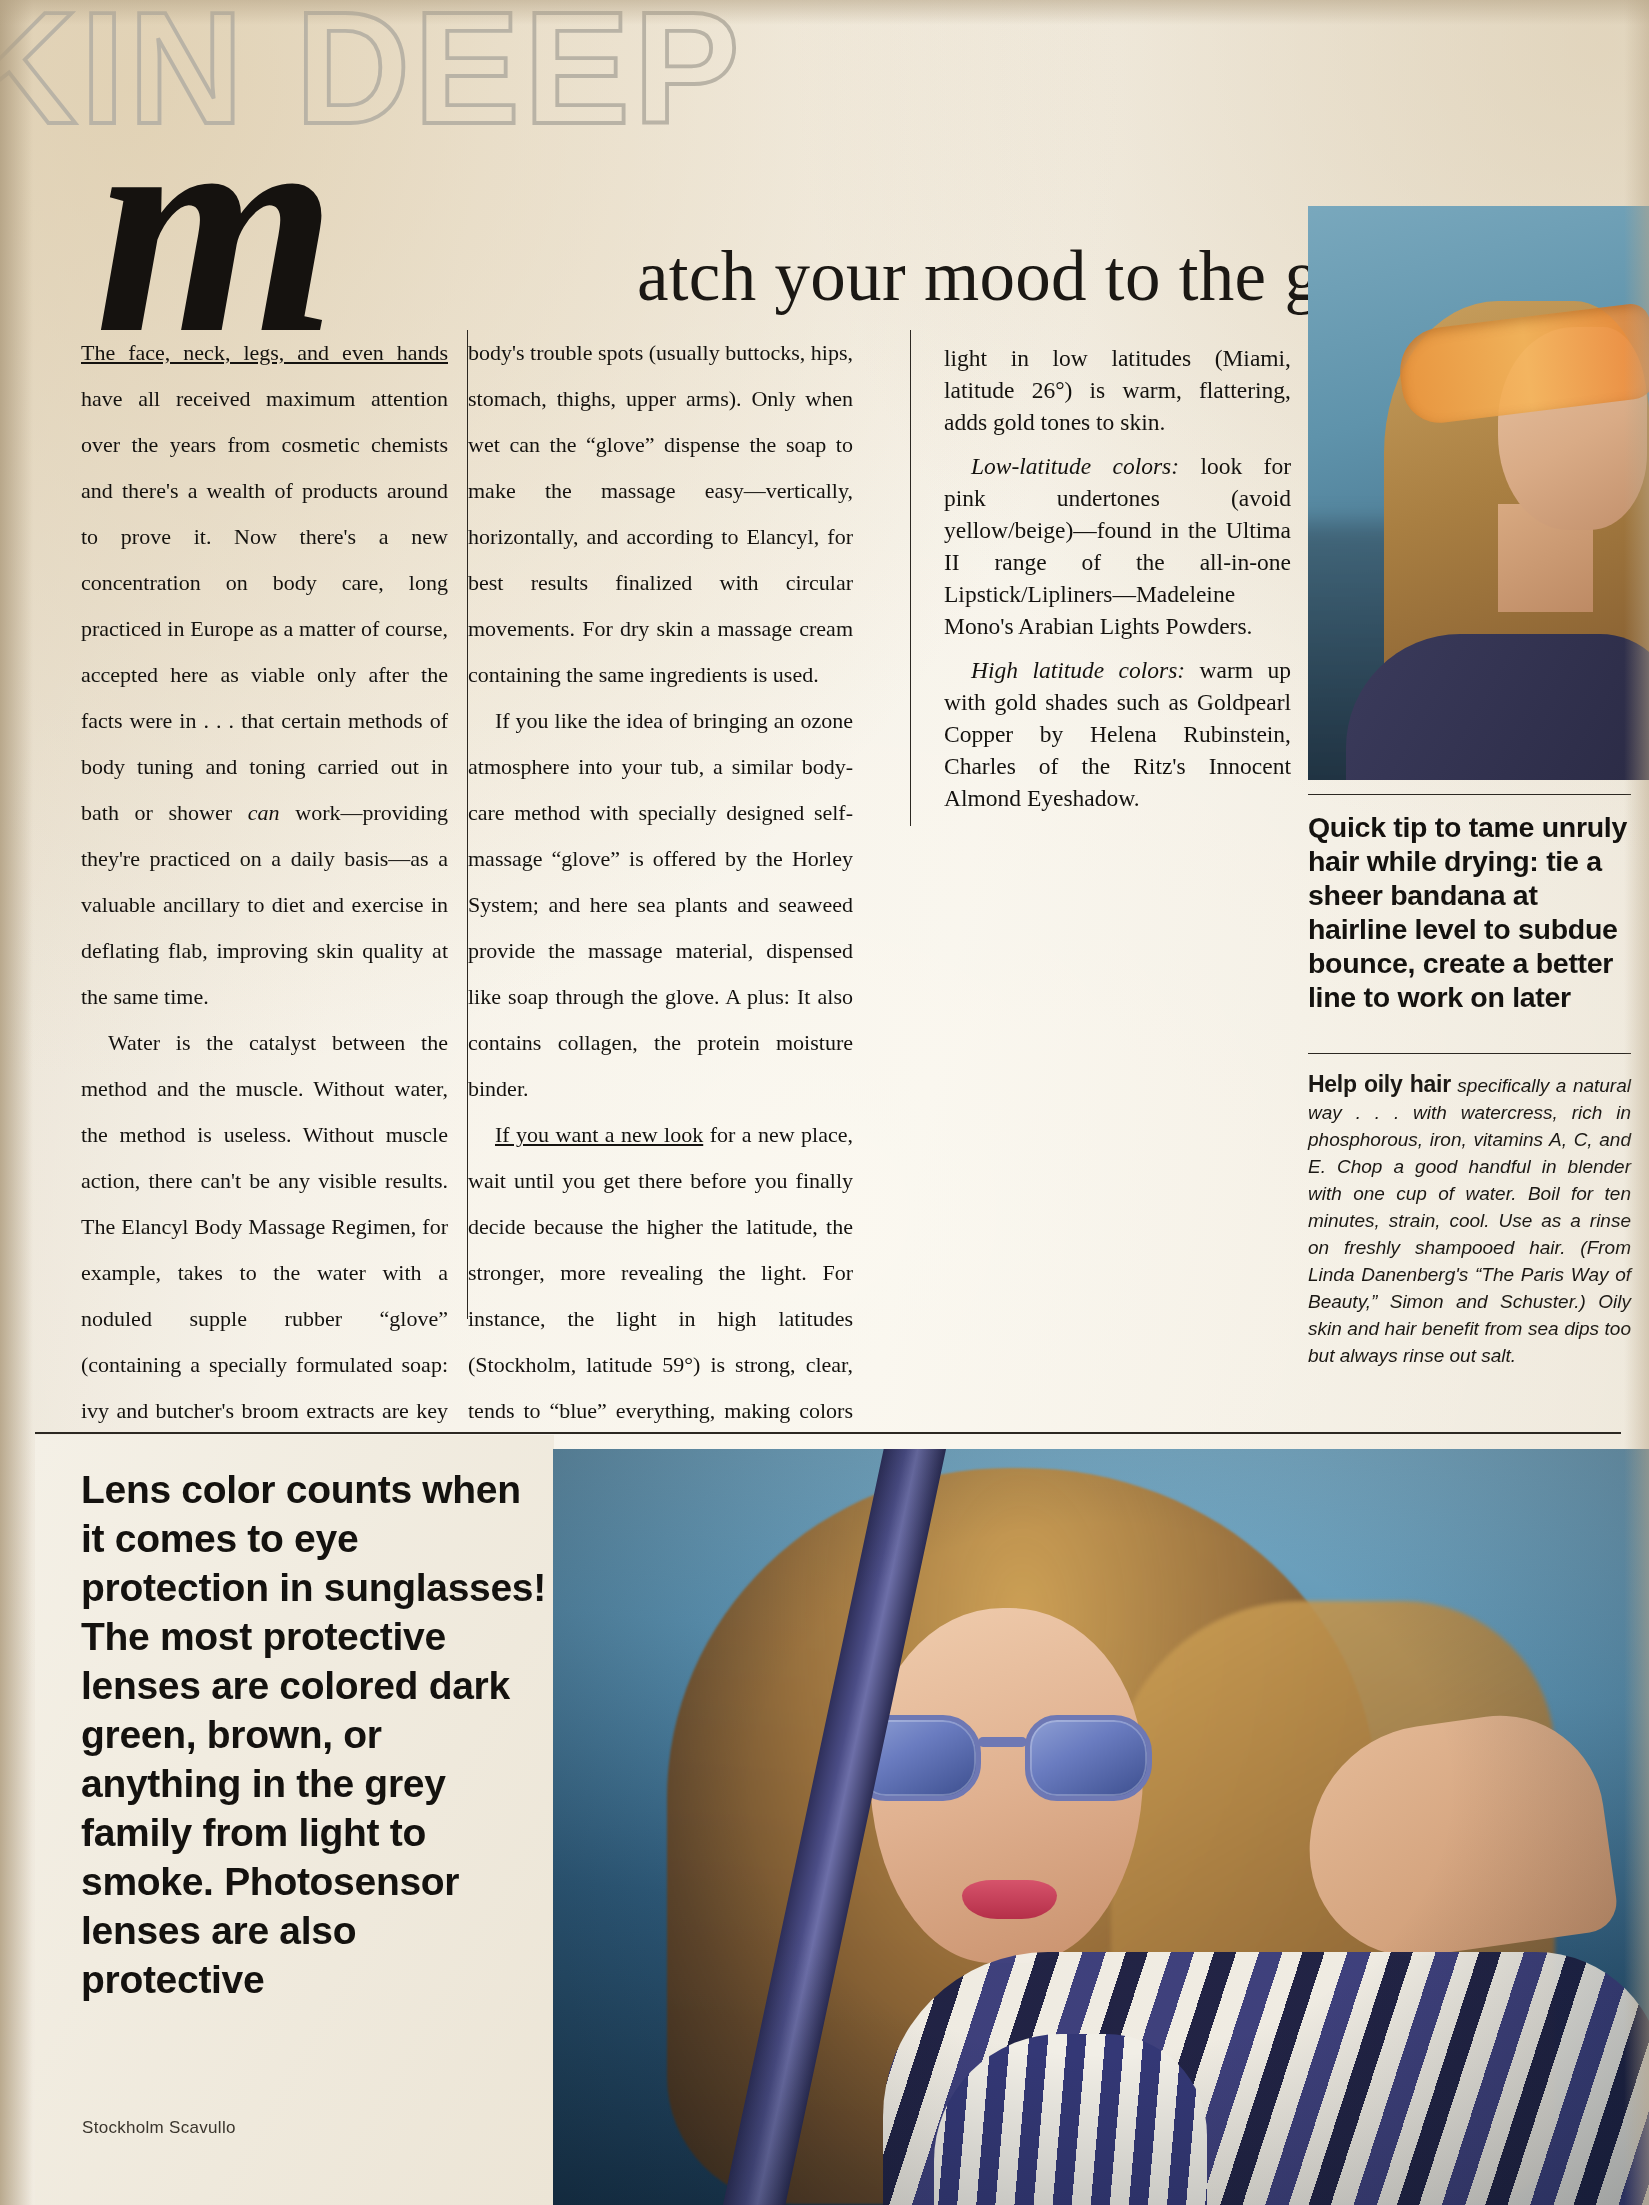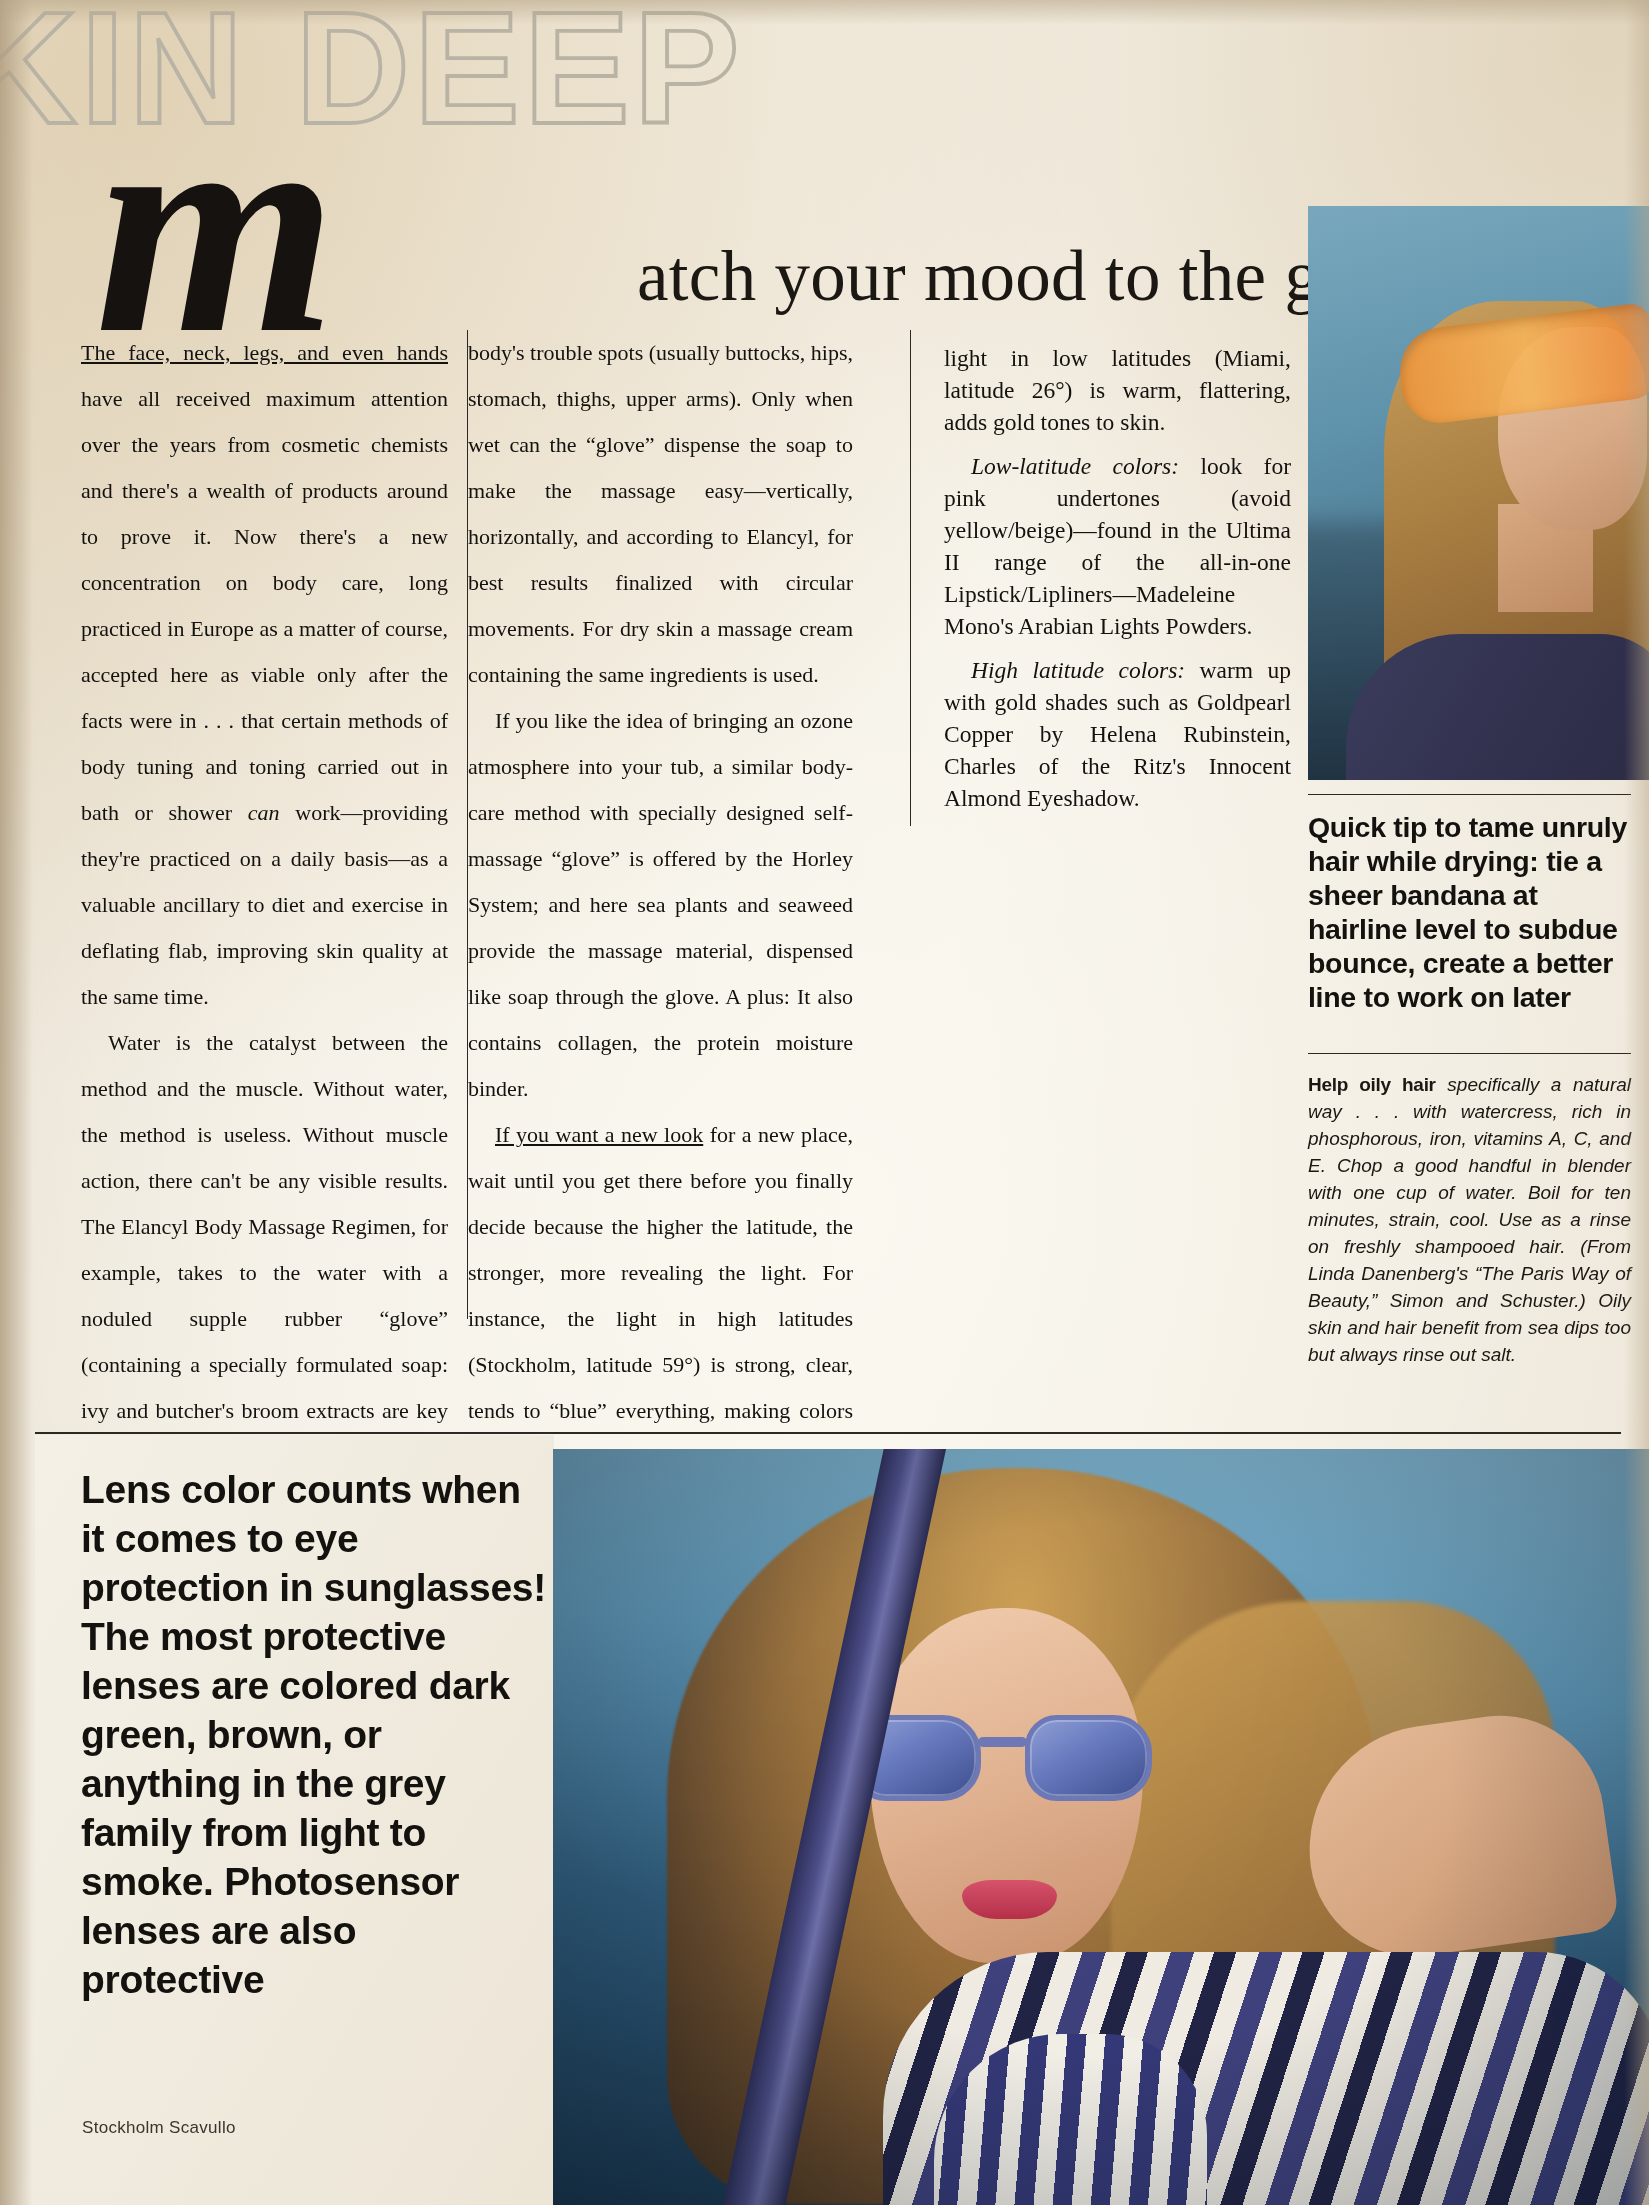--- a/index.html
+++ b/index.html
@@ -189,21 +189,21 @@
     width:323px;
     border-top:1.9px solid #2c2822;
     padding-top:16.5px;
     font-family:"Liberation Sans", sans-serif;
     font-size:19px;
     line-height:27px;
     color:#1b1814;
     text-align:justify;
   }
   .helpoily b {
-    font-size:19px;
+    font-size:23px;
     letter-spacing:-0.3px;
   }
   .helpoily i { font-style:italic; }
 
   
   .subhead {
     position:absolute;
     left:52px; top:1332px;
     width:1459px;
     font-size:61px;

